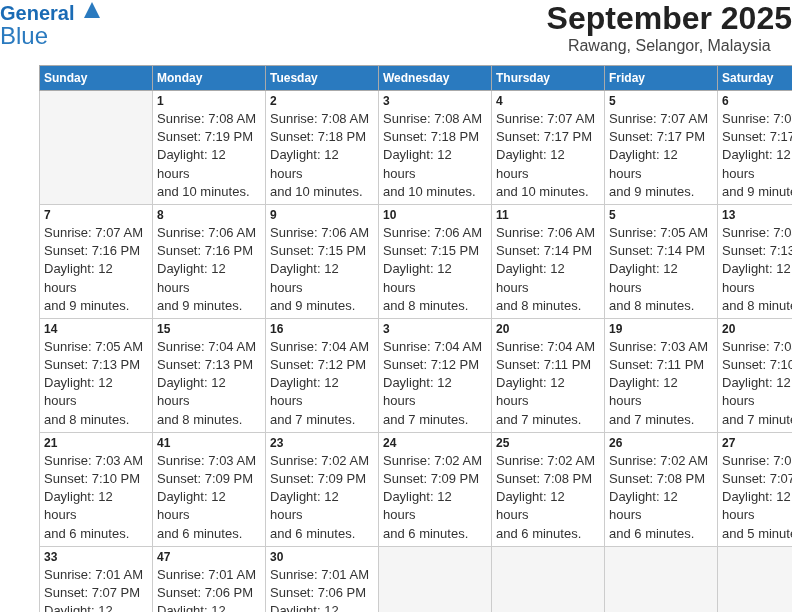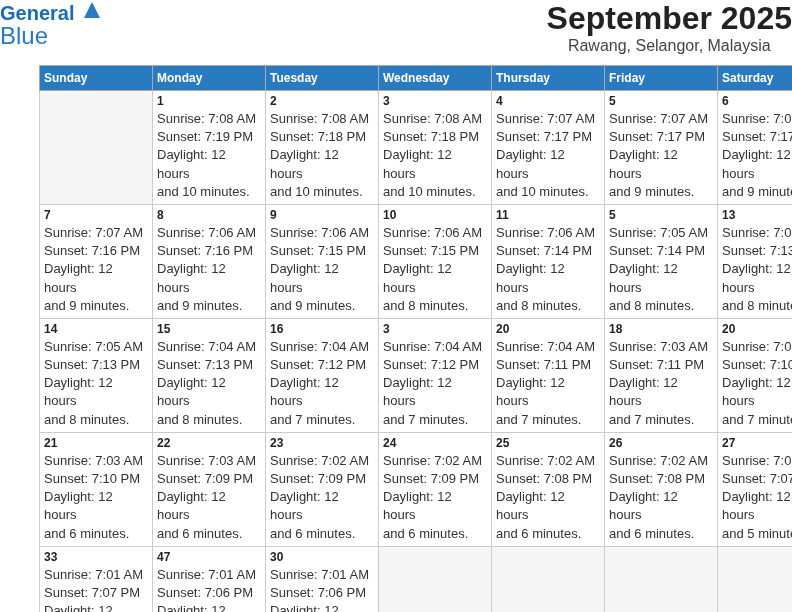--- a/index.html
+++ b/index.html
@@ -258,21 +258,21 @@
 and 7 minutes.</div>
           </td>
           <td>
             <span class="day-num">20</span>
             <div class="day-info" style="white-space: pre-line;">Sunrise: 7:04 AM
 Sunset: 7:11 PM
 Daylight: 12 hours
 and 7 minutes.</div>
           </td>
           <td>
-            <span class="day-num">18</span>
+            <span class="day-num">19</span>
             <div class="day-info" style="white-space: pre-line;">Sunrise: 7:03 AM
 Sunset: 7:11 PM
 Daylight: 12 hours
 and 7 minutes.</div>
           </td>
           <td>
             <span class="day-num">20</span>
             <div class="day-info" style="white-space: pre-line;">Sunrise: 7:03 AM
 Sunset: 7:10 PM
 Daylight: 12 hours
@@ -281,21 +281,21 @@
         </tr>
         <tr>
           <td>
             <span class="day-num">21</span>
             <div class="day-info" style="white-space: pre-line;">Sunrise: 7:03 AM
 Sunset: 7:10 PM
 Daylight: 12 hours
 and 6 minutes.</div>
           </td>
           <td>
-            <span class="day-num">22</span>
+            <span class="day-num">41</span>
             <div class="day-info" style="white-space: pre-line;">Sunrise: 7:03 AM
 Sunset: 7:09 PM
 Daylight: 12 hours
 and 6 minutes.</div>
           </td>
           <td>
             <span class="day-num">23</span>
             <div class="day-info" style="white-space: pre-line;">Sunrise: 7:02 AM
 Sunset: 7:09 PM
 Daylight: 12 hours

